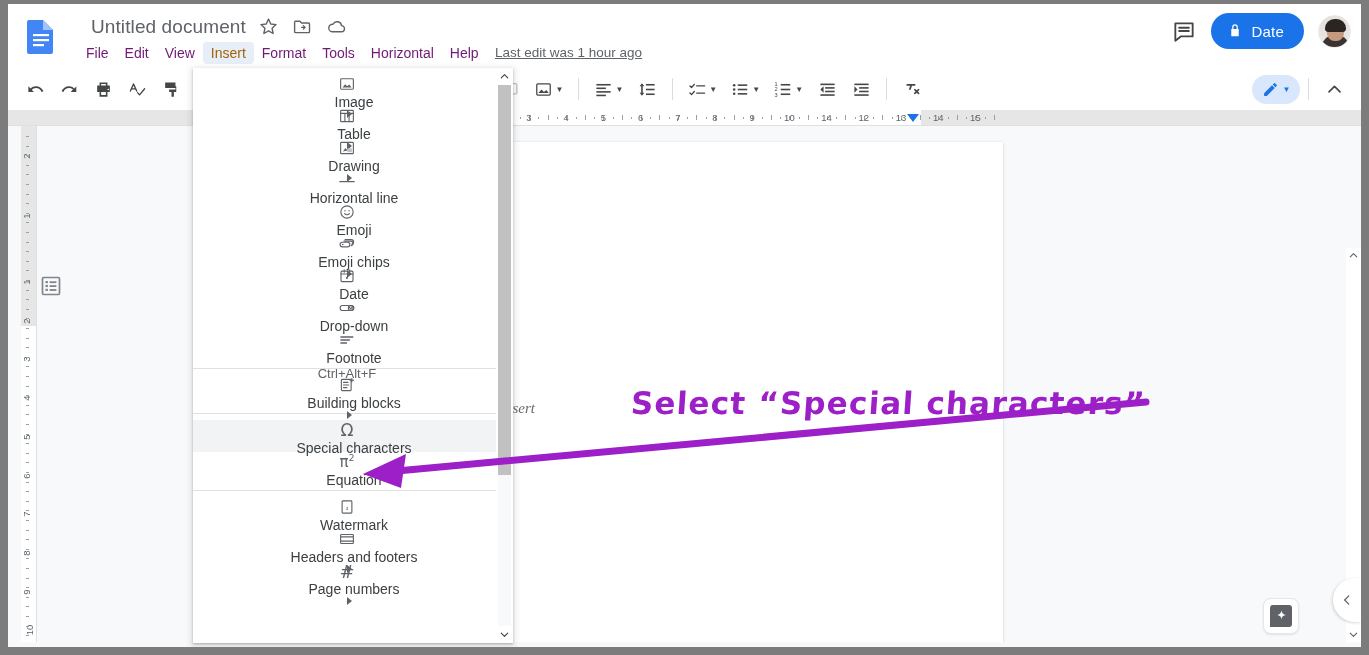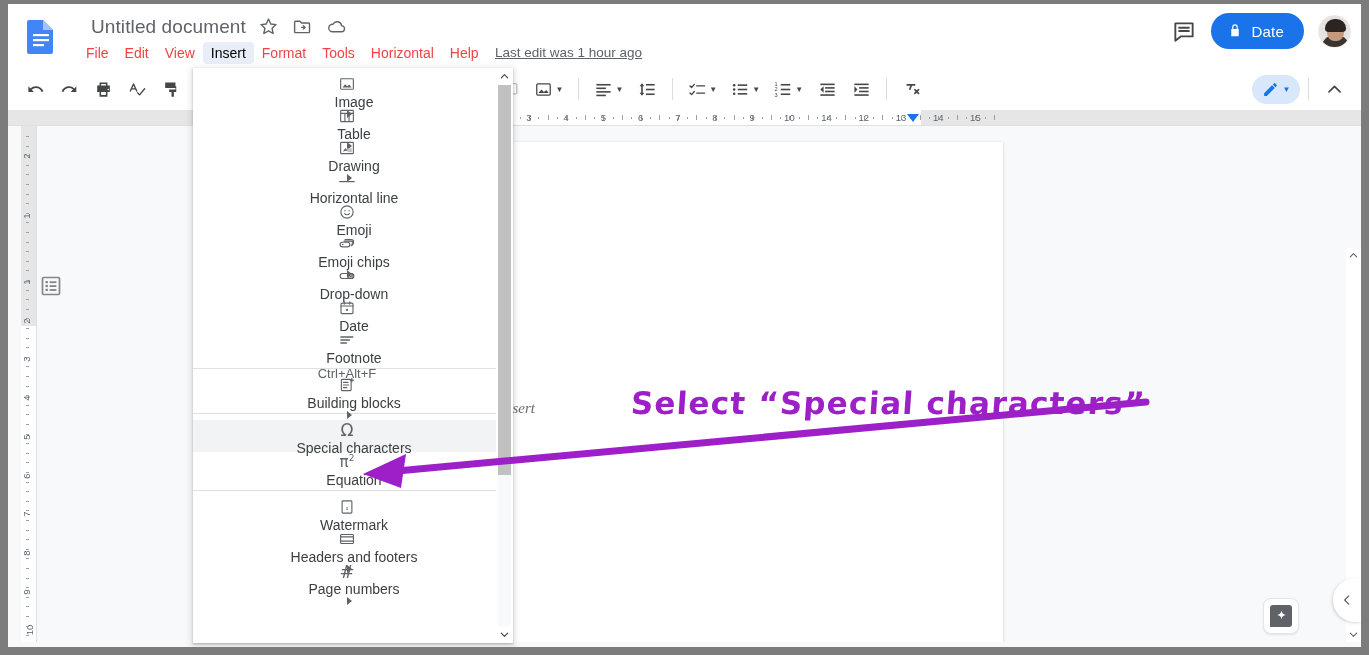--- a/index.html
+++ b/index.html
@@ -35,25 +35,25 @@
     font-size: 19px; color: #5f6368; letter-spacing: .1px;
     white-space: nowrap;
   }
   .title-icon { width: 22px; height: 22px; color: #5f6368; display: block; }
   .title-icon svg { display: block; }
   .menubar {
     position: absolute; left: 70px; top: 38px;
     display: flex; align-items: center; height: 22px;
   }
   .menu-item {
-    font-size: 14px; color: #ef4444;
+    font-size: 14px; color: #701a75;
     padding: 3px 8px; border-radius: 4px; cursor: default;
     white-space: nowrap;
   }
-  .menu-item.active { background: #e8eef7; color: #000000; }
+  .menu-item.active { background: #e8eef7; color: #a16207; }
   .last-edit {
     position: absolute; left: 487px; top: 41px;
     font-size: 13.5px; color: #5f6368;
     text-decoration: underline; white-space: nowrap;
   }
   .header-right {
     position: absolute; right: 10px; top: 9px;
     display: flex; align-items: center; gap: 14px;
   }
   .comment-btn { width: 26px; height: 26px; color: #444746; }
@@ -807,36 +807,36 @@
               <path d="M7.5 8.2h9.4a3.1 3.1 0 0 1 0 6.2"></path>
               <path d="M8.8 6.2h8.9a3.1 3.1 0 0 1 0 6.2"></path>
             </svg>
           </span>
           <span class="mi-label">Emoji chips</span>
           <span class="mi-arrow"></span>
         </div>
         <div class="mi">
           <span class="mi-icon">
             <svg viewBox="0 0 24 24" width="18" height="18" fill="none" stroke="#5f6368" stroke-width="1.5">
+              <rect x="4" y="5.5" width="16" height="14" rx="1.4"></rect>
+              <path d="M4 9.3h16M8.3 3.6v3.4M15.7 3.6v3.4" stroke-linecap="round"></path>
+              <circle cx="12" cy="14.5" r="1.4" fill="#5f6368" stroke="none"></circle>
+            </svg>
+          </span>
+          <span class="mi-label">Date</span>
+        </div>
+        <div class="mi">
+          <span class="mi-icon">
+            <svg viewBox="0 0 24 24" width="18" height="18" fill="none" stroke="#5f6368" stroke-width="1.5">
               <rect x="2.8" y="8.6" width="18.4" height="6.8" rx="3.4"></rect>
               <path d="M15.2 11.3l1.8 2 1.8-2" stroke-linecap="round" stroke-linejoin="round"></path>
               <circle cx="17" cy="12" r="3.2"></circle>
             </svg>
           </span>
           <span class="mi-label">Drop-down</span>
-        </div>
-        <div class="mi">
-          <span class="mi-icon">
-            <svg viewBox="0 0 24 24" width="18" height="18" fill="none" stroke="#5f6368" stroke-width="1.5">
-              <rect x="4" y="5.5" width="16" height="14" rx="1.4"></rect>
-              <path d="M4 9.3h16M8.3 3.6v3.4M15.7 3.6v3.4" stroke-linecap="round"></path>
-              <circle cx="12" cy="14.5" r="1.4" fill="#5f6368" stroke="none"></circle>
-            </svg>
-          </span>
-          <span class="mi-label">Date</span>
         </div>
         <div class="mi">
           <span class="mi-icon">
             <svg viewBox="0 0 24 24" width="18" height="18" fill="none" stroke="#5f6368" stroke-width="1.5">
               <path d="M3.8 8h16M3.8 12h11.5M3.8 16h7.5" stroke-linecap="round" stroke-width="1.7"></path>
             </svg>
           </span>
           <span class="mi-label">Footnote</span>
           <span class="mi-shortcut">Ctrl+Alt+F</span>
         </div>

